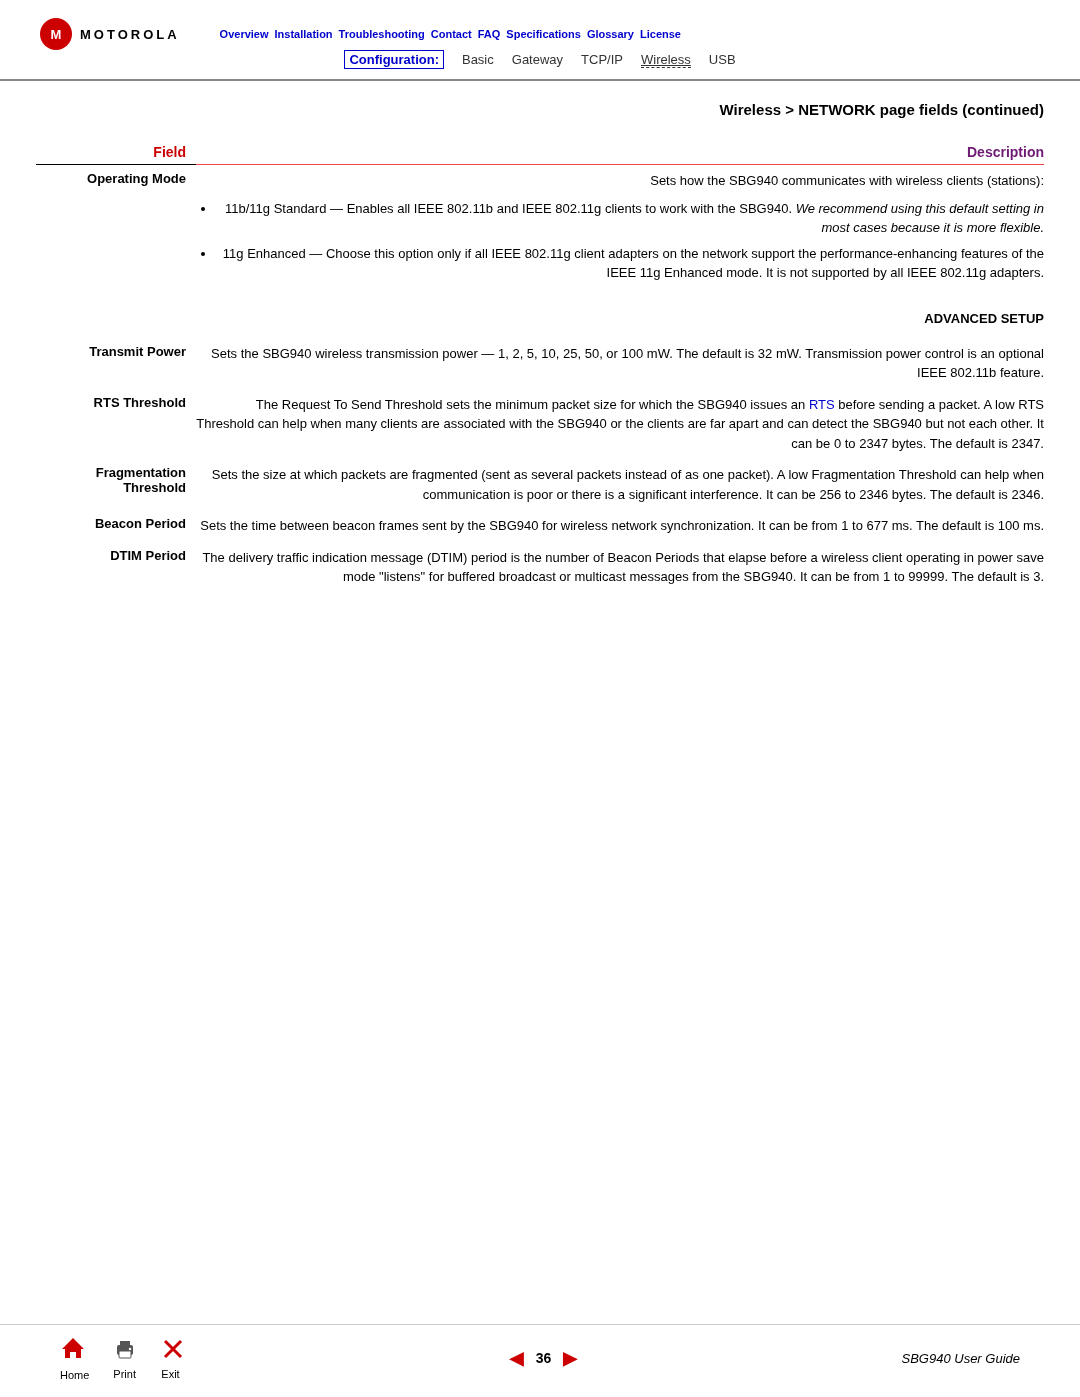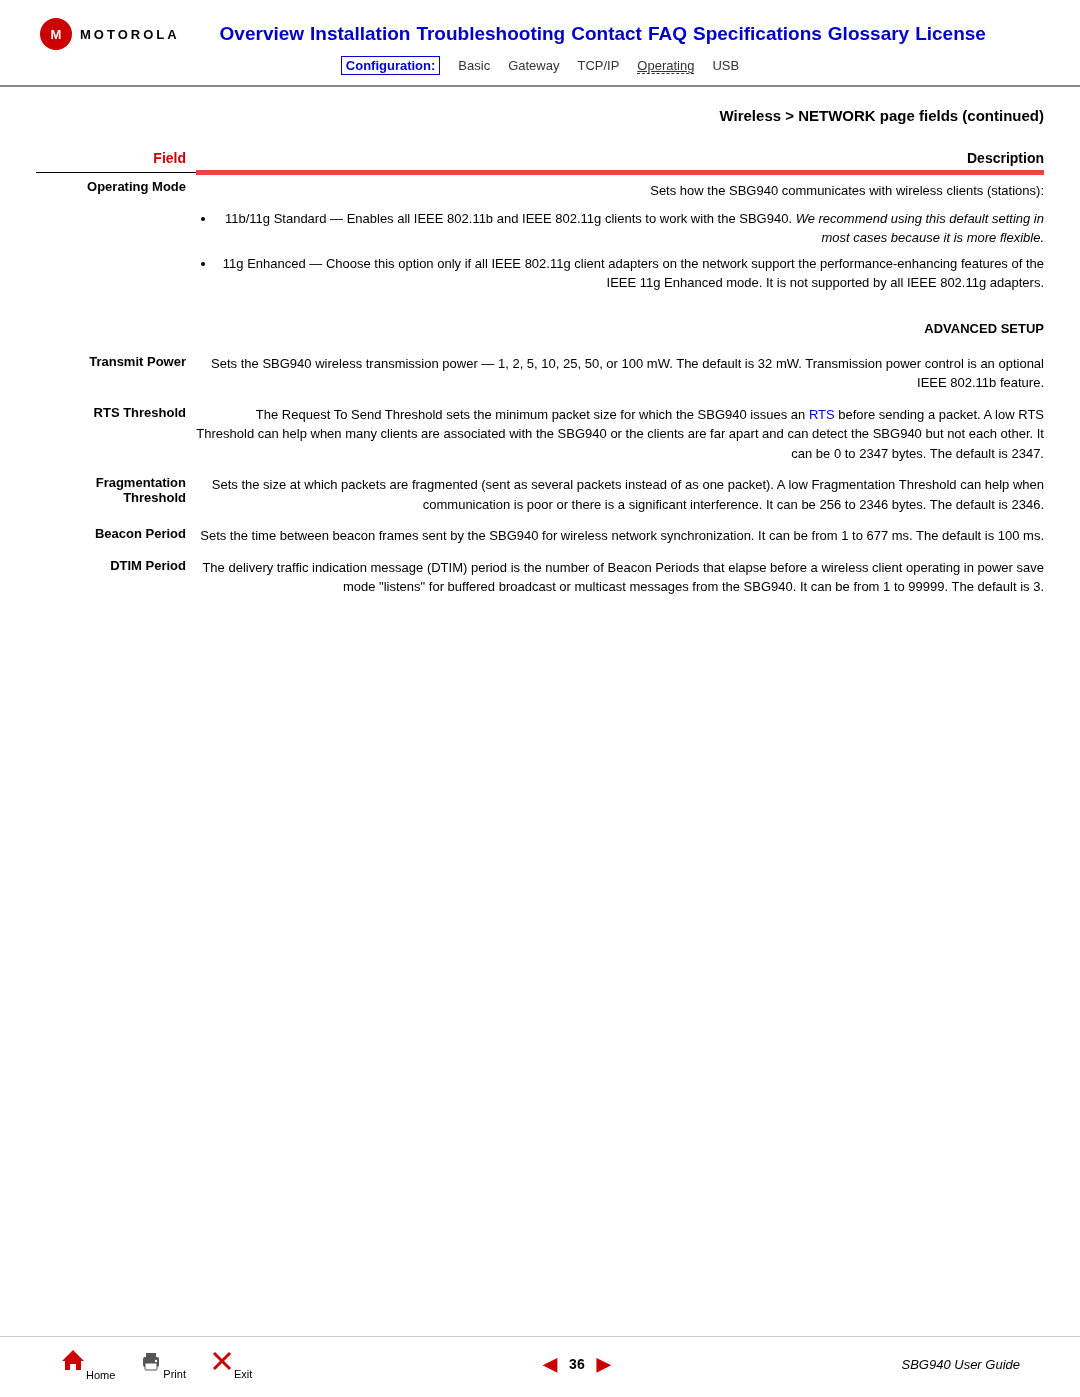--- a/index.html
+++ b/index.html
@@ -60,29 +60,28 @@
     .nav-links {
       display: flex;
       align-items: center;
       flex-wrap: wrap;
       gap: 0 6px;
       flex: 1;
     }
     .nav-link {
       color: #0000cc;
       text-decoration: none;
-      font-size: 19px;
+      font-size: 11px;
       font-weight: bold;
       cursor: pointer;
     }
     .config-row {
       display: flex;
       align-items: center;
       gap: 18px;
-      margin-top: 6px;
       width: 100%;
       justify-content: center;
     }
     .config-label {
       color: #0000cc;
       font-size: 13px;
       font-weight: bold;
       border: 1px solid #0000cc;
       padding: 1px 4px;
     }
@@ -124,24 +123,24 @@
       padding: 6px 0;
     }
     .header-row .col-field {
       color: #cc0000;
       font-weight: bold;
       font-size: 14px;
       border-bottom: 1px solid #000;
       padding-bottom: 4px;
     }
     .header-row .col-desc {
-      color: #000000;
+      color: #701a75;
       font-weight: bold;
       font-size: 14px;
-      border-bottom: 5px solid #ef4444;
+      border-bottom: 1px solid #ef4444;
       padding-bottom: 4px;
     }
     .field-name {
       font-weight: bold;
       font-size: 13px;
       margin-left: 18px;
     }
     .section-header {
       font-weight: bold;
       font-size: 13px;
@@ -182,22 +181,22 @@
       background: #fff;
       border-top: 1px solid #ccc;
     }
     .footer-nav {
       display: flex;
       align-items: center;
       gap: 24px;
     }
     .footer-icon-btn {
       display: flex;
-      flex-direction: row;
-      align-items: flex-end;
+      flex-direction: column;
+      align-items: flex-start;
       font-size: 11px;
       color: #000;
       cursor: pointer;
       text-decoration: none;
     }
     .footer-icon {
       font-size: 22px;
       color: #cc0000;
       margin-bottom: 2px;
     }
@@ -255,21 +254,21 @@
       <a class="nav-link">Specifications</a>
       <a class="nav-link">Glossary</a>
       <a class="nav-link">License</a>
     </div>
   </div>
   <div class="config-row">
     <span class="config-label">Configuration:</span>
     <a class="config-link">Basic</a>
     <a class="config-link">Gateway</a>
     <a class="config-link">TCP/IP</a>
-    <a class="config-link active-wireless">Operating</a>
+    <a class="config-link active-wireless">Wireless</a>
     <a class="config-link">USB</a>
   </div>
 </div>
 
 <div class="main-content">
   <div class="page-title">Wireless &gt; NETWORK page fields (continued)</div>
 
   <table class="field-table">
     <colgroup>
       <col style="width:160px">

